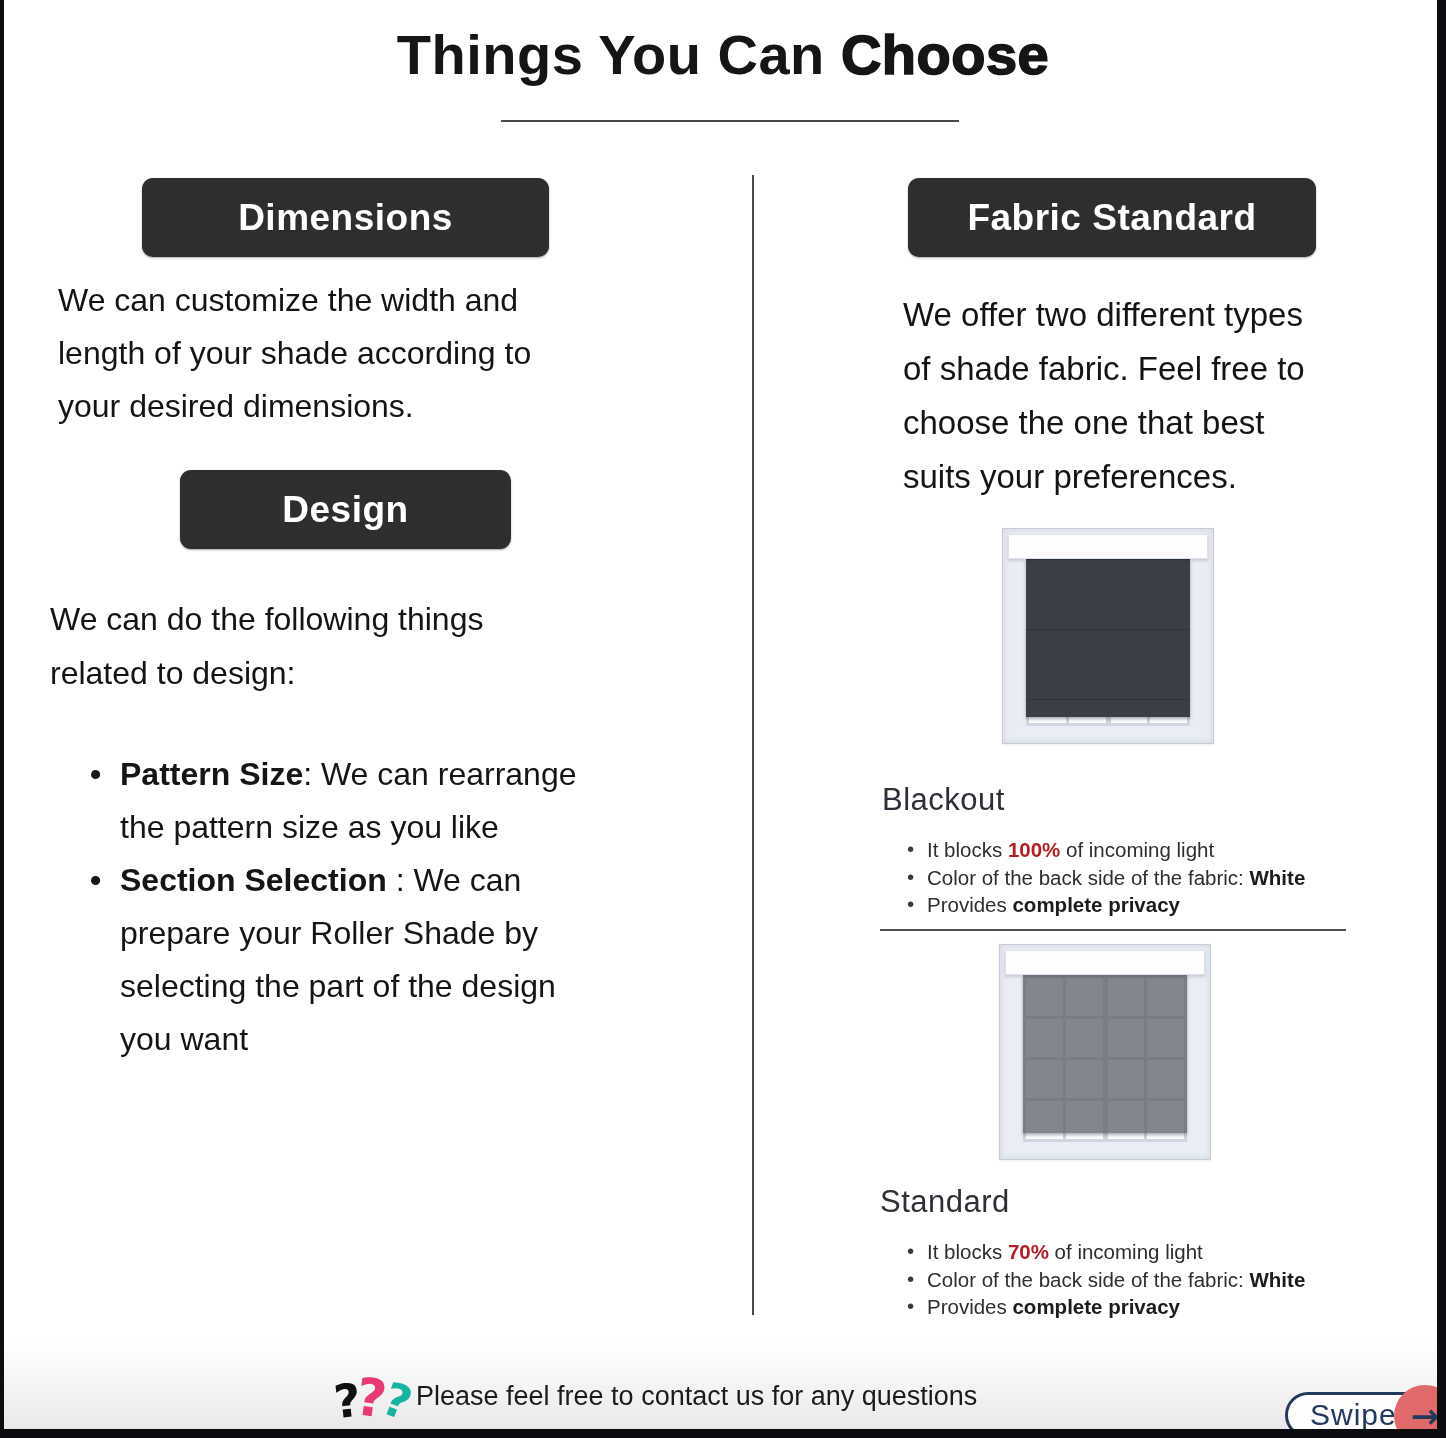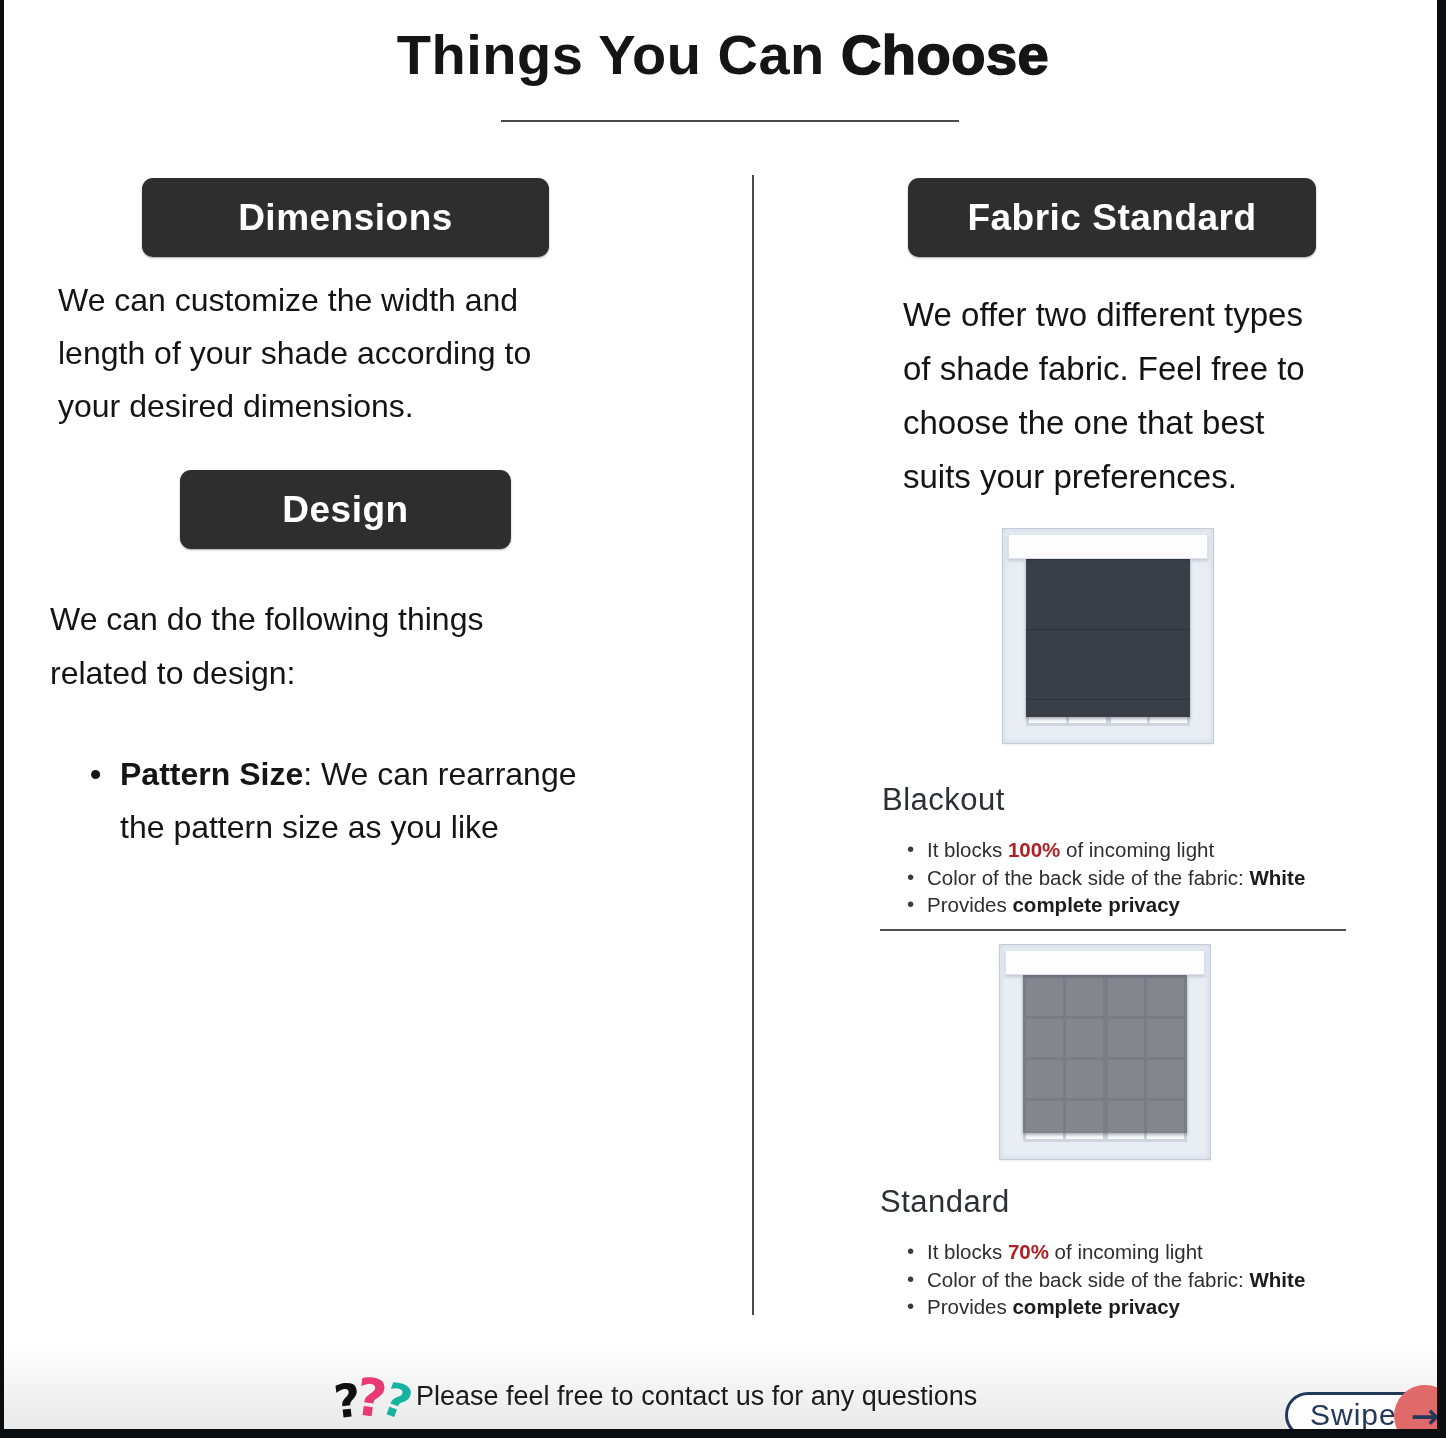--- a/index.html
+++ b/index.html
@@ -193,20 +193,24 @@
 
 <div class="badge badge-design">
     <span>Design</span>
   </div>
 <p class="para design-intro">We can do the following things
 related to design:</p>
 
 <ul class="design-bullets">
   <li><span class="b-bold">Pattern Size</span><span class="b-text">: We can rearrange
 the pattern size as you like</span></li>
+  <li><span class="b-bold">Section Selection</span><span class="b-text"> : We can
+prepare your Roller Shade by
+selecting the part of the design
+you want</span></li>
 </ul>
 
 <div class="divider-v"></div>
 
 <div class="badge badge-fabric">
     <span>Fabric Standard</span>
   </div>
 <p class="para fabric-intro">We offer two different types
 of shade fabric. Feel free to
 choose the one that best

